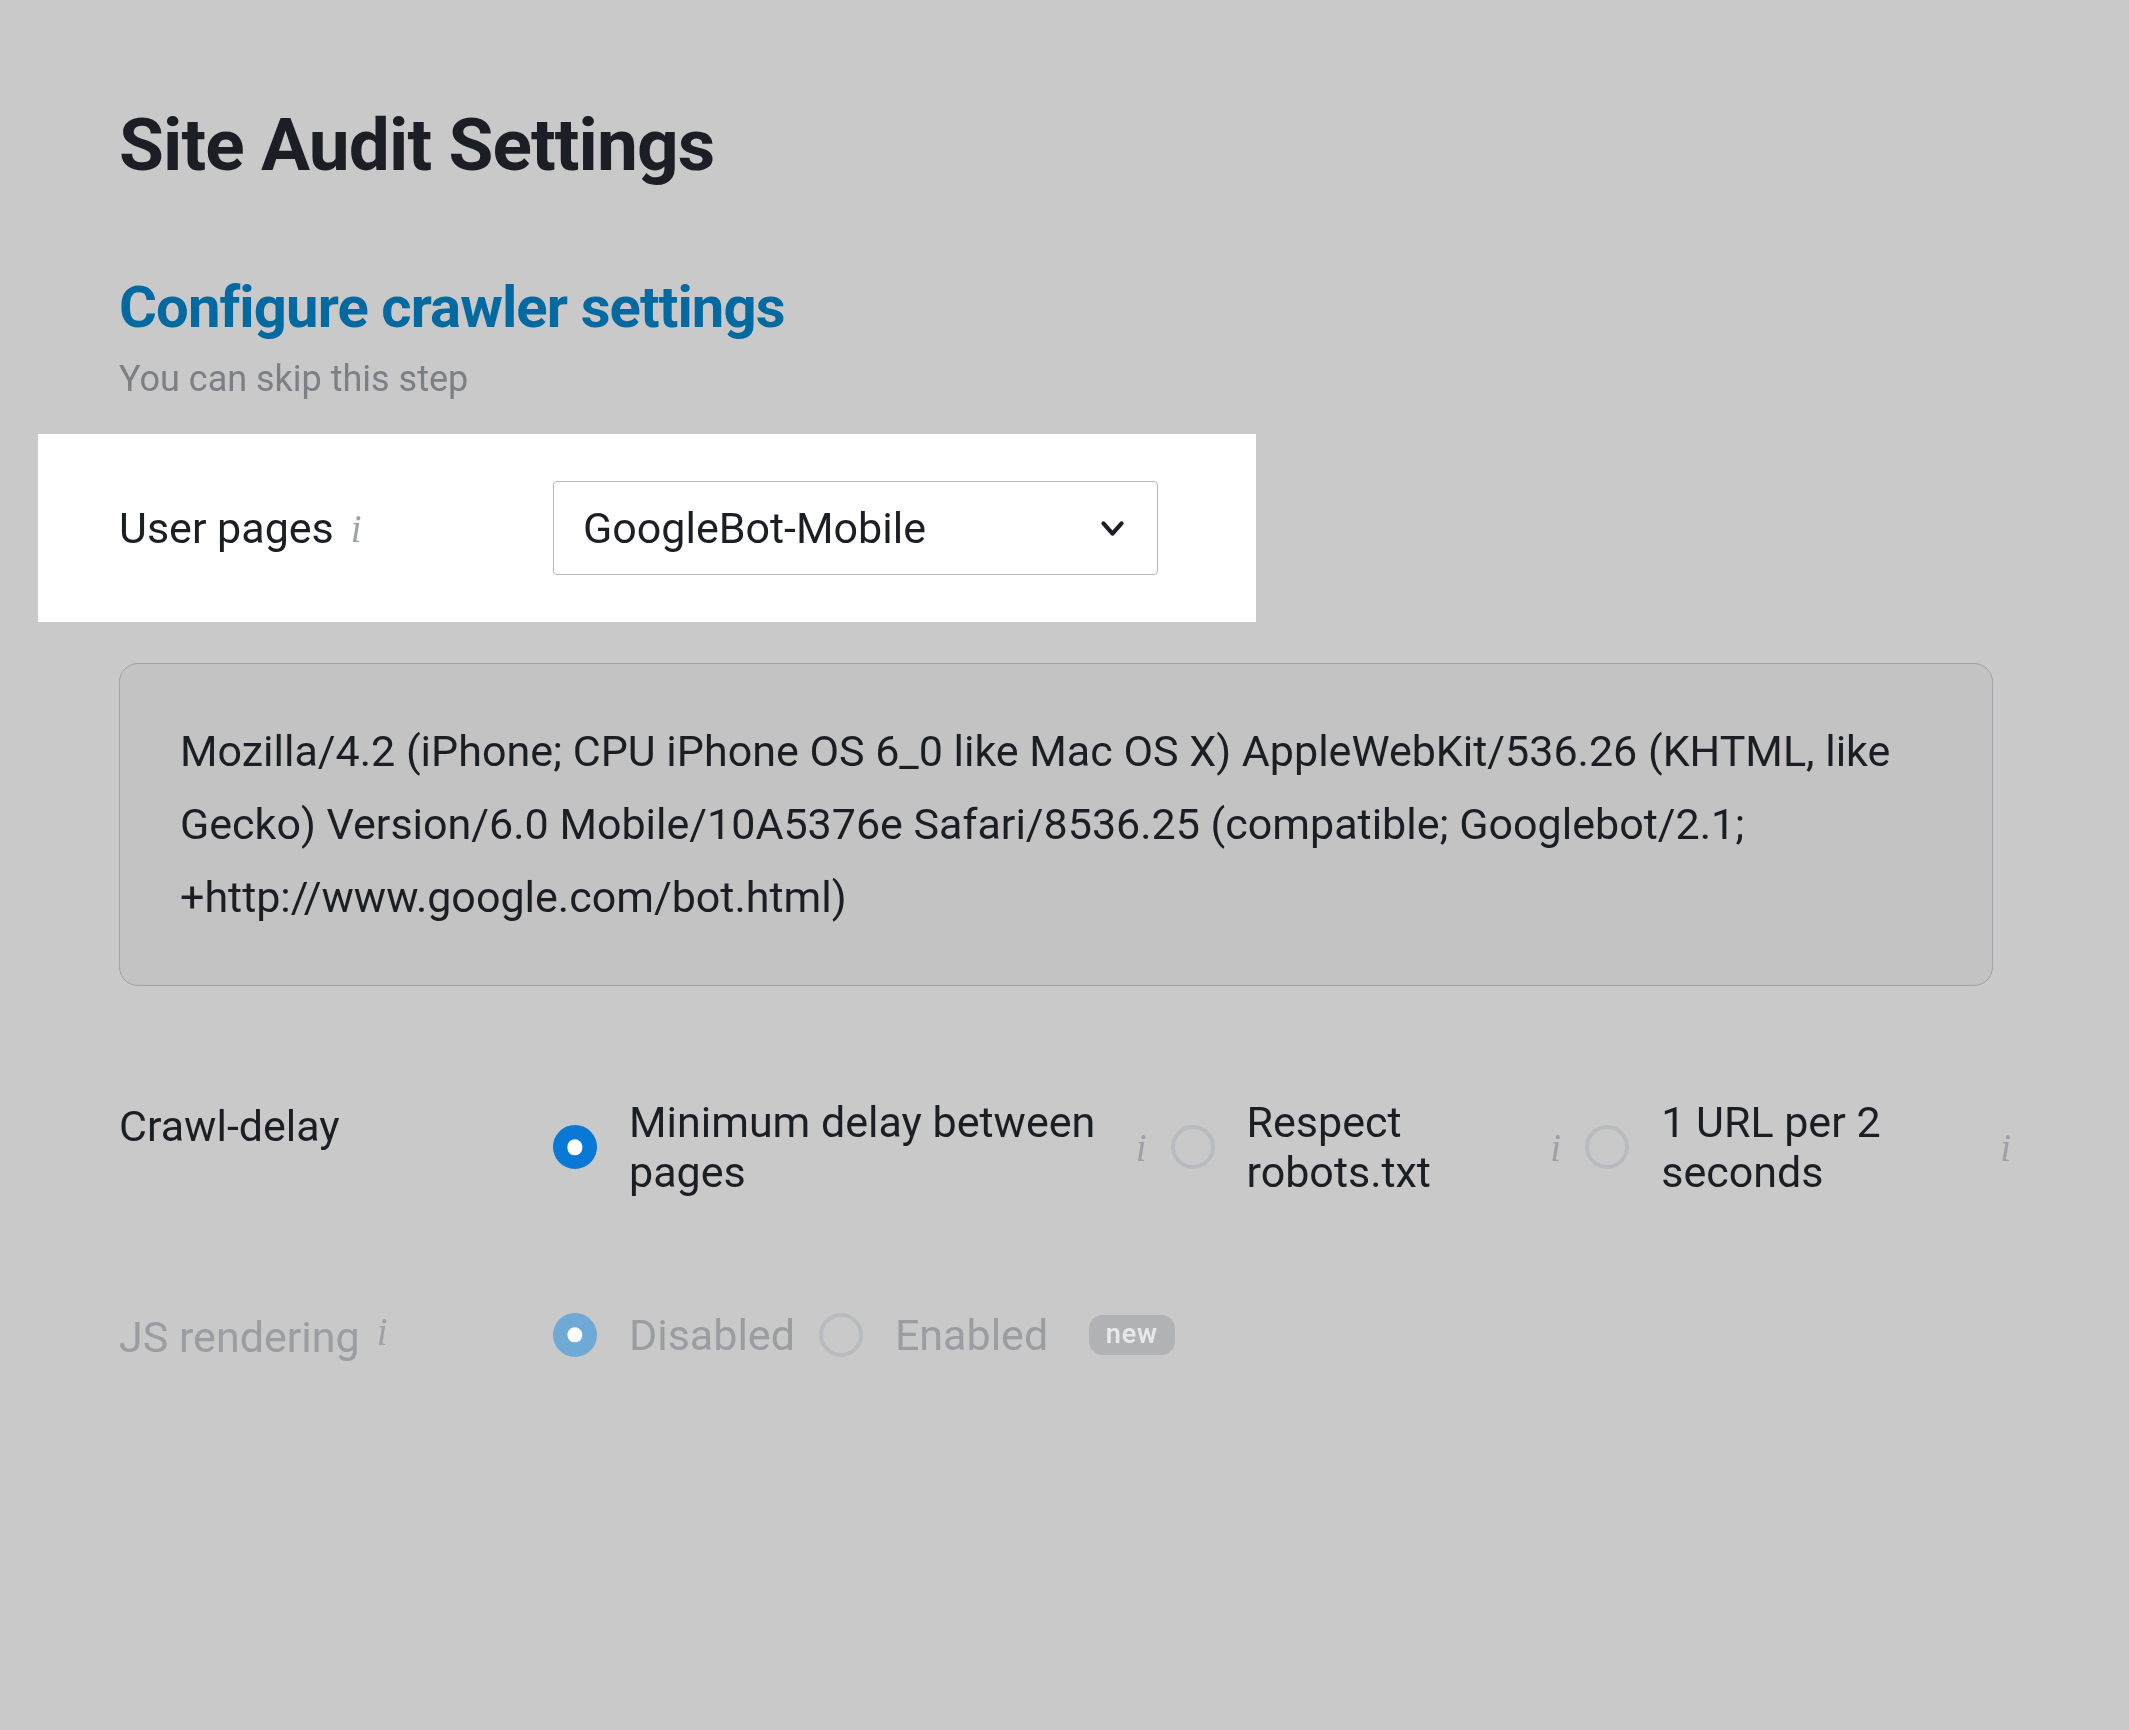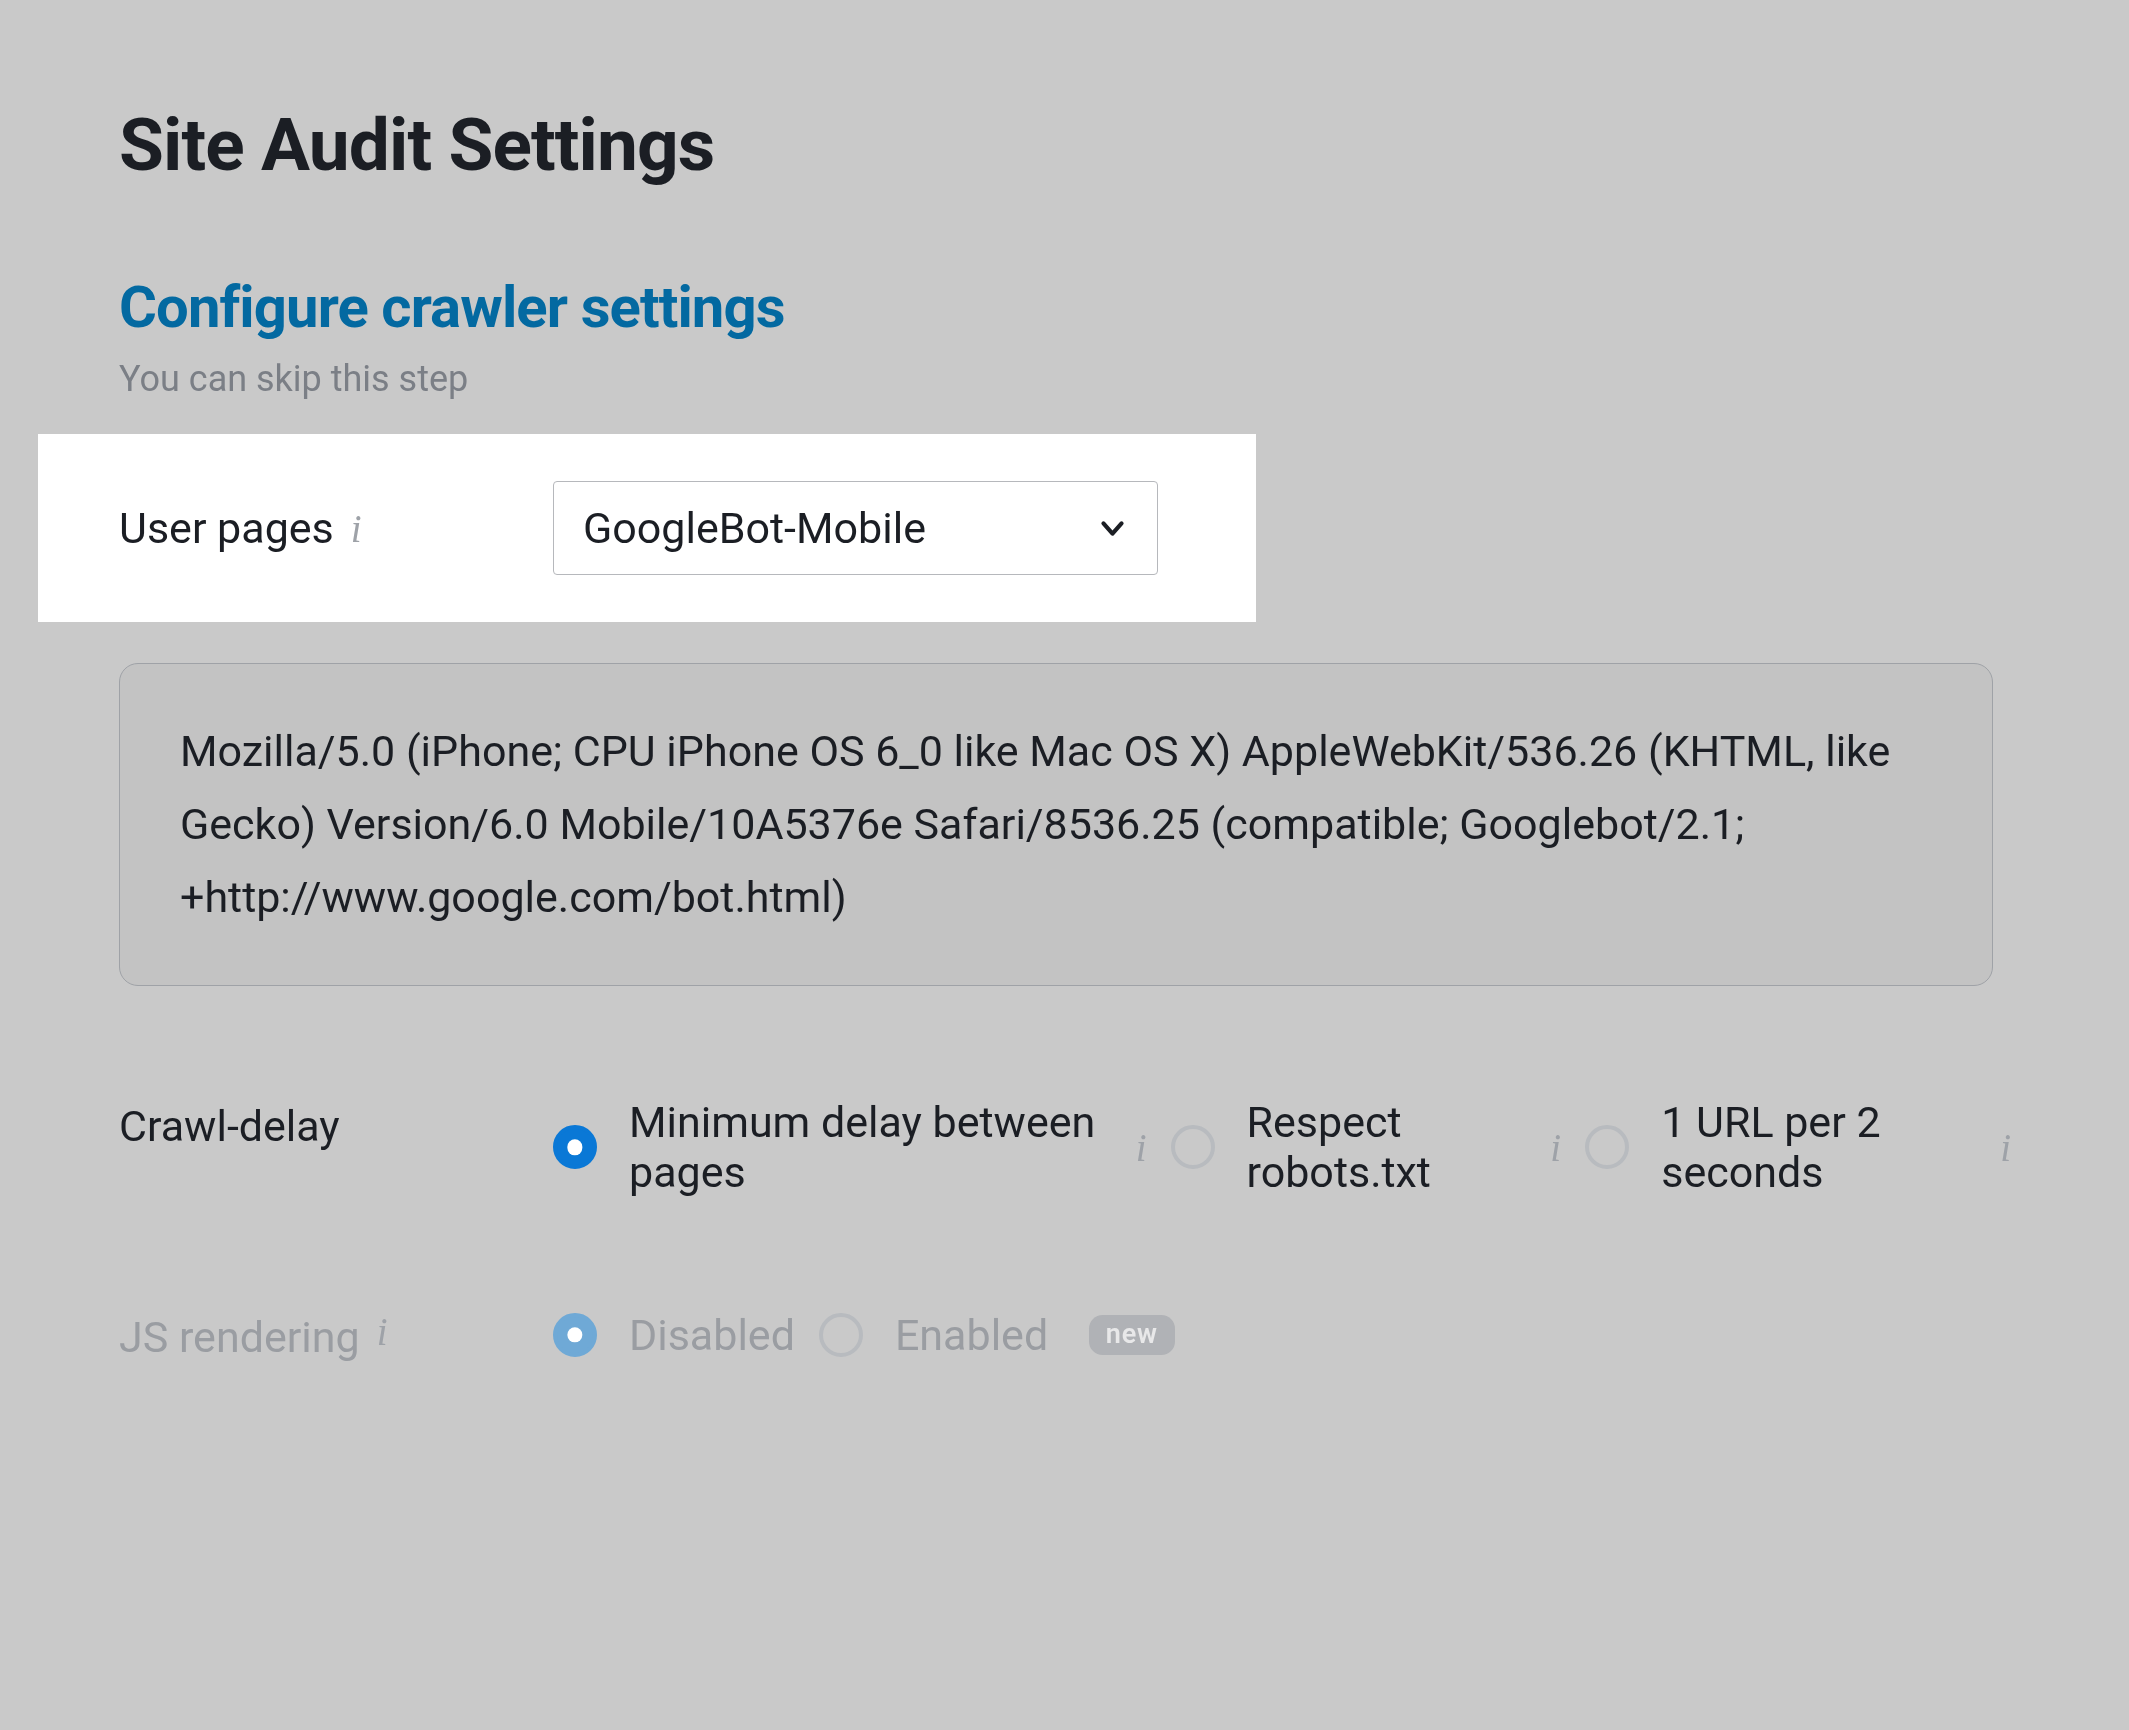--- a/index.html
+++ b/index.html
@@ -181,21 +181,21 @@
       <span class="info-i">i</span>
     </div>
     <div class="select">
       <span class="select-text">GoogleBot-Mobile</span>
       <svg class="chevron" viewBox="0 0 24 24" fill="none" stroke="#1b1e24" stroke-width="3.2" stroke-linecap="round" stroke-linejoin="round">
         <polyline points="5 8 12 16 19 8"></polyline>
       </svg>
     </div>
   </div>
 
-  <div class="ua-box">Mozilla/5.0 (iPhone; CPU iPhone OS 6_0 like Mac OS X) AppleWebKit/536.26 (KHTML, like Gecko) Version/6.0 Mobile/10A5376e Safari/8536.25 (compatible; Googlebot/2.1; +http://www.google.com/bot.html)</div>
+  <div class="ua-box">Mozilla/4.2 (iPhone; CPU iPhone OS 6_0 like Mac OS X) AppleWebKit/536.26 (KHTML, like Gecko) Version/6.0 Mobile/10A5376e Safari/8536.25 (compatible; Googlebot/2.1; +http://www.google.com/bot.html)</div>
 
   <div class="section">
     <div class="left">
       <span>Crawl-delay</span>
     </div>
     <div class="options">
       <div class="option">
         <span class="radio selected"></span>
         <span>Minimum delay between pages</span>
         <span class="info-i">i</span>

